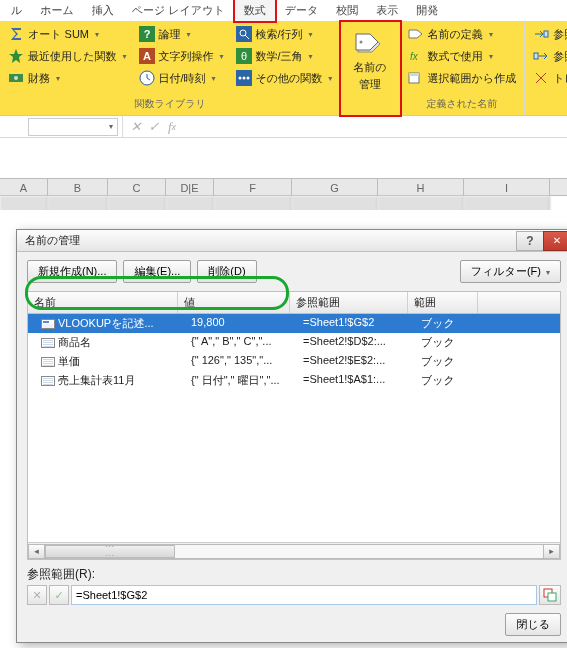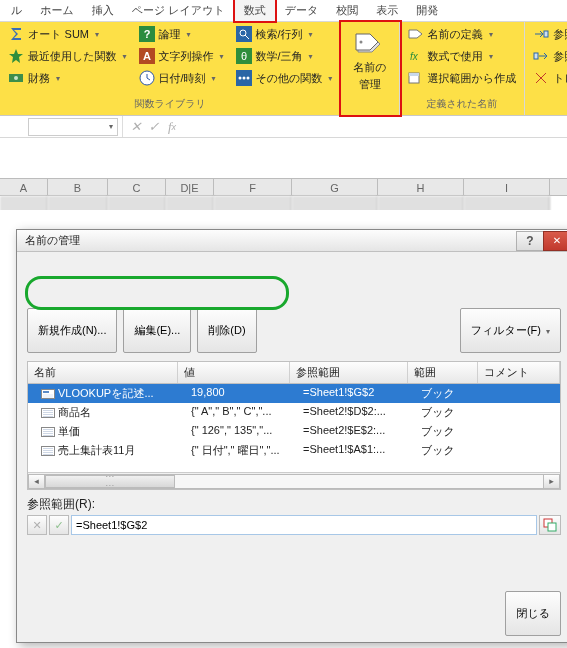--- a/index.html
+++ b/index.html
@@ -48,21 +48,21 @@
   .dlg-title { display: flex; align-items: center; justify-content: space-between; height: 22px; background: linear-gradient(#fdfdfd,#e5e5e5); border-bottom: 1px solid #c0c0c0; padding: 0 0 0 8px; }
   .dlg-title-text { font-size: 11px; }
   .dlg-ctrls { display: flex; }
   .dlg-ctrl { width: 28px; height: 20px; display:flex; align-items:center; justify-content:center; border:1px solid #b0b0b0; margin-left:-1px; background: linear-gradient(#f6f6f6,#dcdcdc); font-size:12px; color:#555;}
   .dlg-ctrl.close { background: linear-gradient(#d95b4a,#c1392d); color:#fff; border-color:#913025;}
   .dlg-ctrl.close::before { content:"✕"; font-size:10px; }
   .dlg-ctrl.help::before { content:"?"; font-weight:bold; }
 
   .dlg-body { padding: 8px 10px 6px 10px; height: calc(100% - 22px); display:flex; flex-direction:column; }
   .dlg-row1 { display:flex; align-items:center; justify-content:space-between; margin-bottom:8px; }
-  .btn { background: linear-gradient(#fdfdfd,#e5e5e5); border:1px solid #a0a0a0; padding:14px 10px; font-size:11px; border-radius:2px;margin-top:48px; }
+  .btn { background: linear-gradient(#fdfdfd,#e5e5e5); border:1px solid #a0a0a0; padding:3px 10px; font-size:11px; border-radius:2px; }
   .btn-group { display:flex; gap:6px; }
   .green-circle { position:absolute; top: 46px; left: 8px; width: 264px; height: 34px; border: 3px solid #18a82d; border-radius: 16px; pointer-events:none; }
 
   .list-head, .list-row { display:flex; font-size:11px; }
   .list-head { background: linear-gradient(#fdfdfd,#e8e8e8); border:1px solid #c0c0c0; }
   .list-head .lc { padding:3px 6px; border-right:1px solid #d0d0d0; }
   .list-body { border:1px solid #c0c0c0; border-top:none; background:#fff; flex:1; overflow:auto; position:relative;}
   .list-row { padding:1px 7px; }
   .list-row .lc { padding:1px 6px; white-space:nowrap; overflow:hidden; text-overflow:clip; }
   .list-row.sel { background:#2d7bd1; color:#fff; }
@@ -346,21 +346,20 @@
       </div>
       <button class="btn"><span>フィルター(F)</span> <span class="dd">▾</span></button>
     </div>
     <div class="green-circle"></div>
 
     <div class="list-head">
       <div class="lc c-name">名前</div>
       <div class="lc c-val">値</div>
       <div class="lc c-ref">参照範囲</div>
       <div class="lc c-scope">範囲</div>
-      <div class="lc c-comment">コメント</div>
     </div>
     <div class="list-body" id="list-body">
       <div class="list-row sel">
           <div class="lc c-name"><span class="row-ico single"></span><span>VLOOKUPを記述...</span></div>
           <div class="lc c-val">19,800</div>
           <div class="lc c-ref">=Sheet1!$G$2</div>
           <div class="lc c-scope">ブック</div>
           <div class="lc c-comment"></div>
         </div>
         <div class="list-row">

